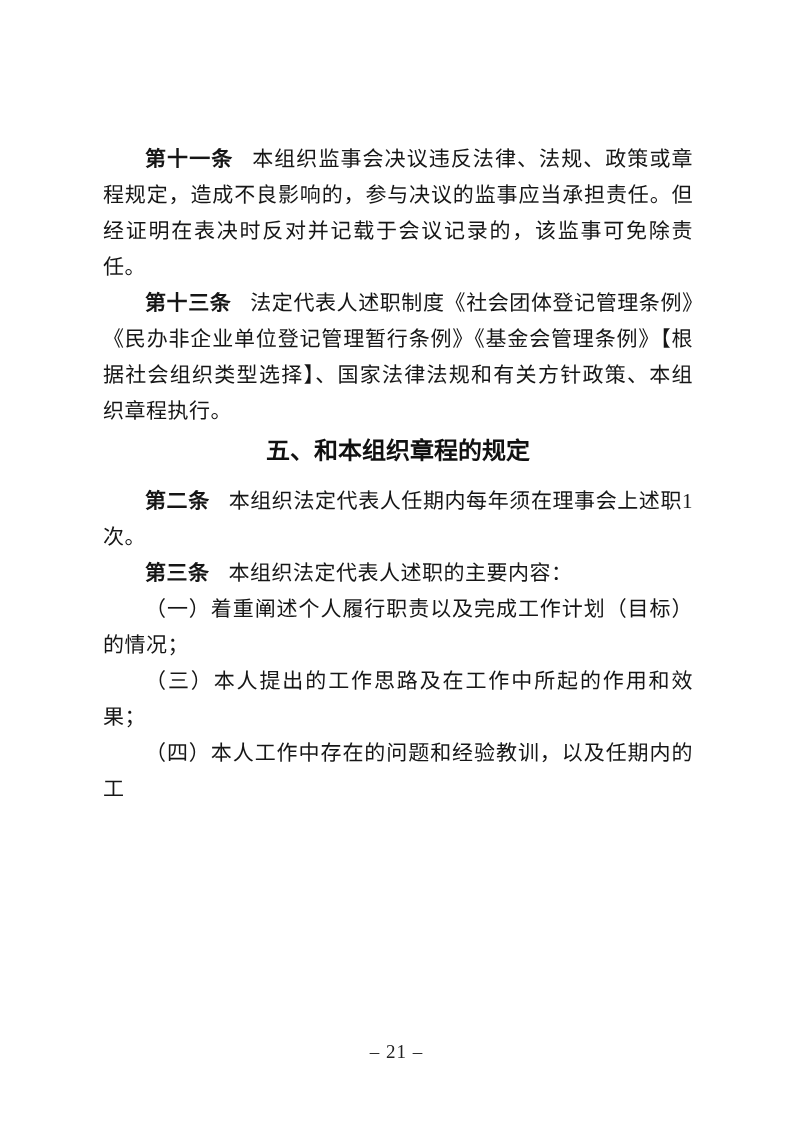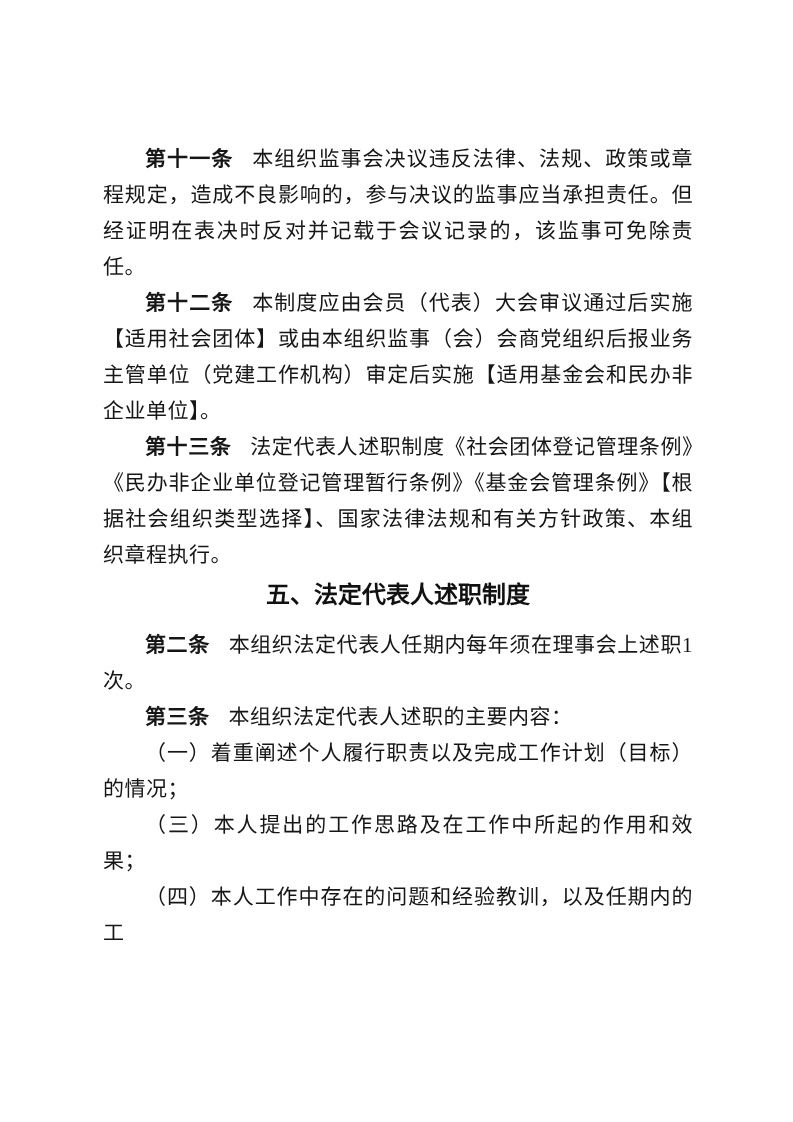--- a/index.html
+++ b/index.html
@@ -59,30 +59,30 @@
   }
 </style>
 </head>
 <body>
 
 <div class="page">
   <div class="content">
 
     <p class="para"><span class="art-label">第十一条</span><span>本组织监事会决议违反法律、法规、政策或章程规定，造成不良影响的，参与决议的监事应当承担责任。但经证明在表决时反对并记载于会议记录的，该监事可免除责任。</span></p>
 
-    <p class="para"><span class="art-label">第十二条</span><span>本制度应由会员（代表）大会审议通过后实施【适用社会团体】或由本组织监事（会）会商党组织后报业务主管单位（党建工作机构）审定后实施【适用基金会和民办非企业单位】。</span></p>
 
     <p class="para"><span class="art-label">第十三条</span><span>法定代表人述职制度《社会团体登记管理条例》《民办非企业单位登记管理暂行条例》《基金会管理条例》【根据社会组织类型选择】、国家法律法规和有关方针政策、本组织章程执行。</span></p>
 
-    <h2 class="section-heading">五、法定代表人述职制度</h2>
+    <h2 class="section-heading">五、和本组织章程的规定</h2>
 
 
     <p class="para"><span class="art-label">第二条</span><span>本组织法定代表人任期内每年须在理事会上述职1次。</span></p>
 
     <p class="para"><span class="art-label">第三条</span><span>本组织法定代表人述职的主要内容：</span></p>
 
     <p class="para">（一）着重阐述个人履行职责以及完成工作计划（目标）的情况；</p>
     <p class="para">（三）本人提出的工作思路及在工作中所起的作用和效果；</p>
     <p class="para">（四）本人工作中存在的问题和经验教训，以及任期内的工</p>
 
   </div>
 
+  <div class="footer">– 21 –</div>
 </div>
 
 </body></html>

